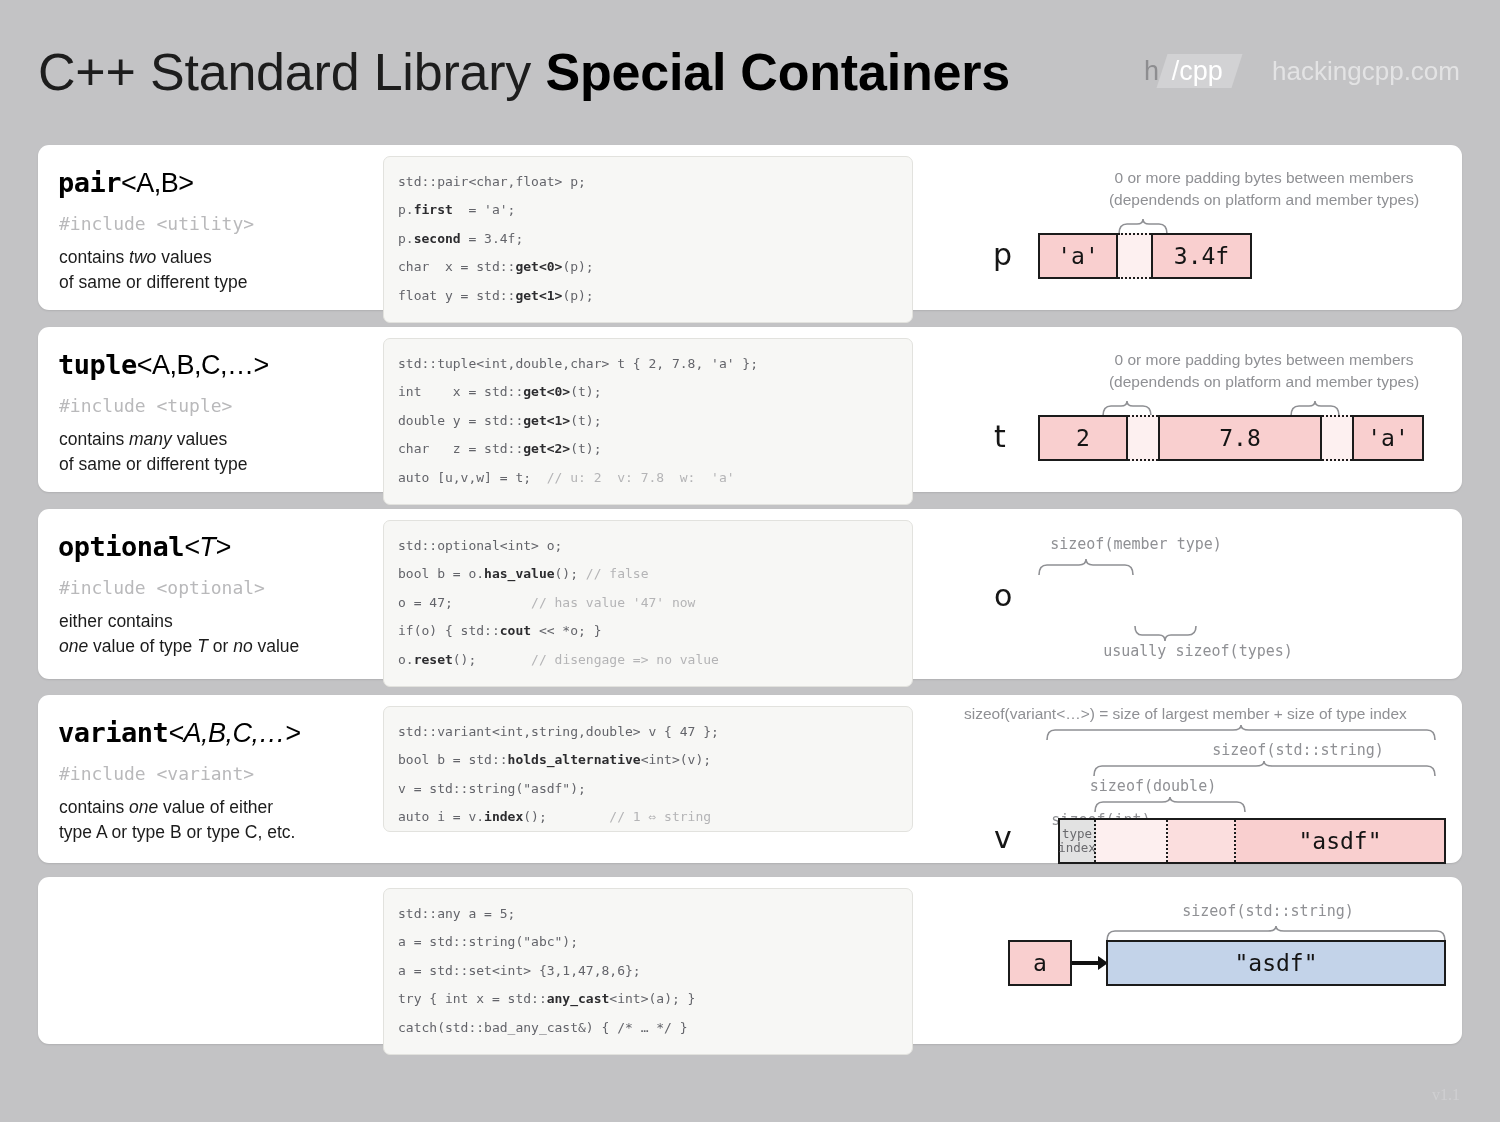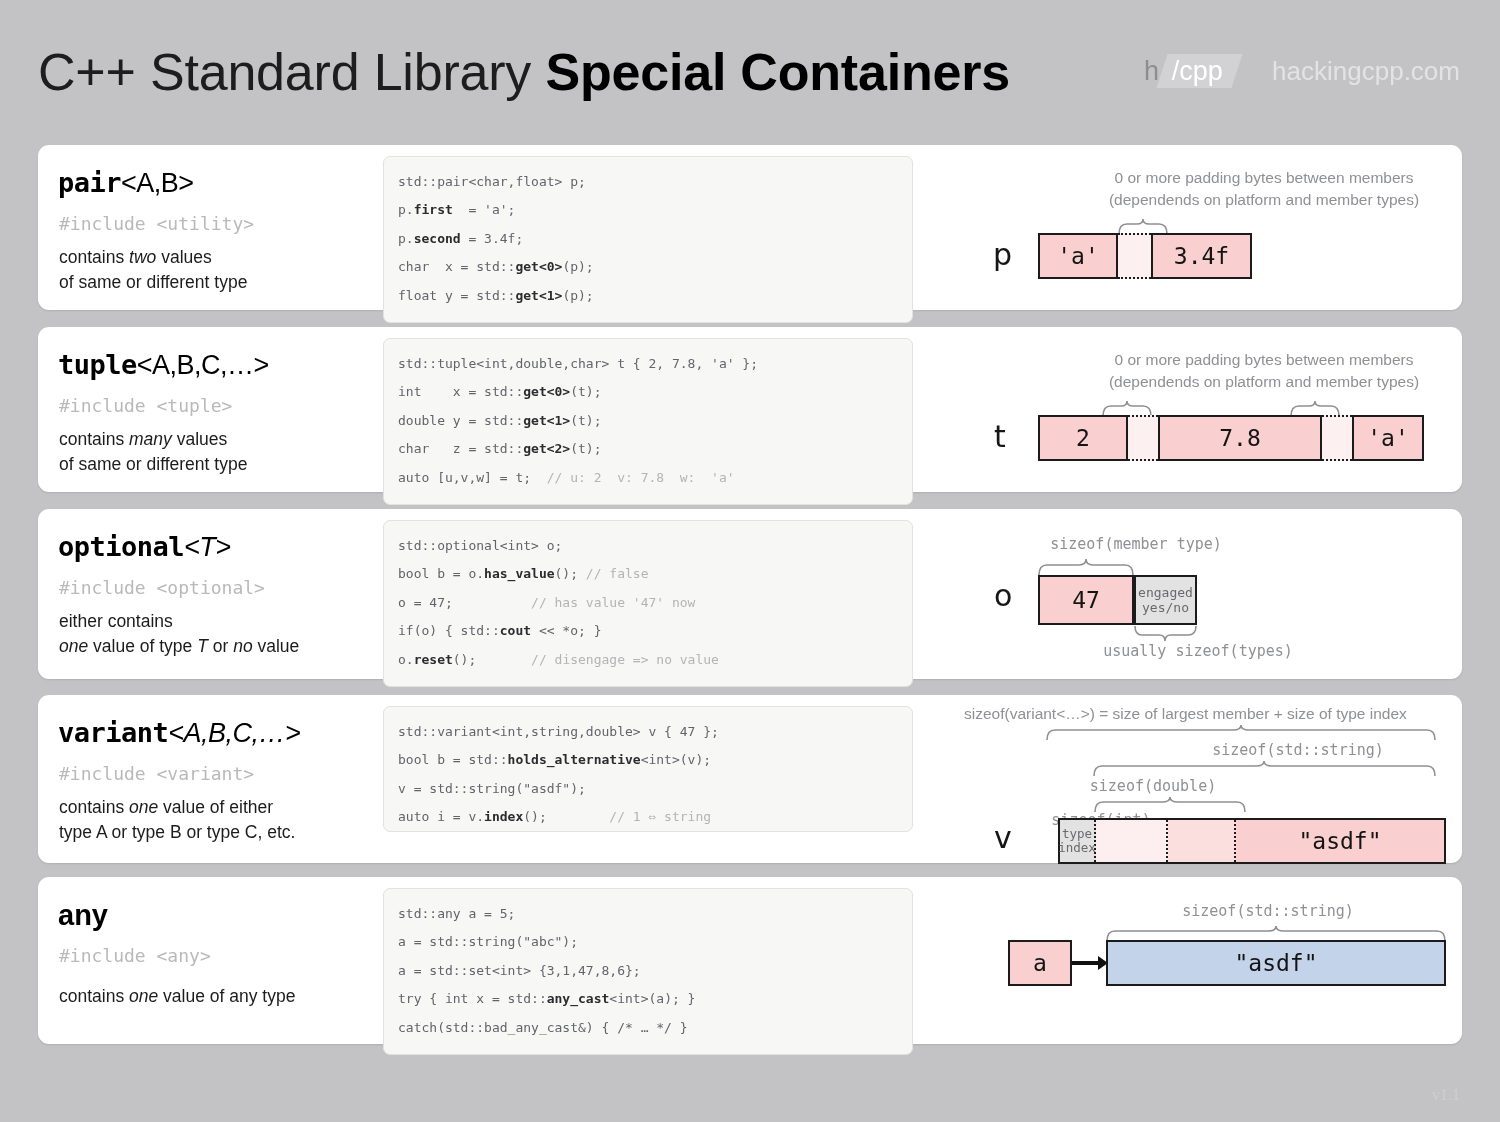--- a/index.html
+++ b/index.html
@@ -360,27 +360,20 @@
 o = 47;          <span class="cm">// has value '47' now</span>
 if(o) { std::<b>cout</b> &lt;&lt; *o; }
 o.<b>reset</b>();       <span class="cm">// disengage =&gt; no value</span></span></div>
 
   <div class="diagram">
     <div class="note mono" style="left:58px; top:24px; width:240px;">sizeof(member type)</div>
     <svg class="brace" style="left:80px; top:50px;" width="96" height="17" viewBox="0 0 96 17">
       <path d="M1,16 Q1,6 9,6 L41,6 Q48,6 48,0 Q48,6 55,6 L87,6 Q95,6 95,16" fill="none" stroke="#8f9094" stroke-width="1.6"></path>
     </svg>
     <div class="varlabel" style="left:36px; top:69px;">o</div>
-    <div class="memrow" style="left:80px; top:66px;">
-      <div class="cell" style="width:96px;height:50px;">47</div>
-      <div class="cell gray" style="width:63px;height:50px;">
-        <span>engaged</span>
-        <span>yes/no</span>
-      </div>
-    </div>
     <svg class="brace" style="left:176px; top:117px;" width="63" height="16" viewBox="0 0 63 16">
       <path d="M1,0 Q1,9 8,9 L25,9 Q31,9 31,15 Q31,9 37,9 L54,9 Q62,9 62,0" fill="none" stroke="#8f9094" stroke-width="1.6"></path>
     </svg>
     <div class="note mono" style="left:110px; top:131px; width:260px;">usually sizeof(types)</div>
   </div>
 </div>
 
 <div class="card" id="card-variant">
   <div class="desc">
     <div class="cname"><span class="mono">variant</span><span class="tmpl it">&lt;A,B,C,…&gt;</span></div>
@@ -421,27 +414,20 @@
         <span>index</span>
       </div>
       <div class="seg s1" style="width:72px;"></div>
       <div class="seg s2" style="width:68px;"></div>
       <div class="seg s3" style="flex:1;">"asdf"</div>
     </div>
   </div>
 </div>
 
 <div class="card" id="card-any">
-  <div class="desc">
-    <div class="cname"><span class="sans">any</span><span class="tmpl"></span></div>
-    <div class="include">#include &lt;any&gt;</div>
-    <div class="blurb" style="top:107px;">
-      <span>contains </span><i>one</i><span> value of any type</span>
-    </div>
-  </div>
 
   <div class="code" id="code-any"><span>std::any a = 5;
 a = std::string("abc");
 a = std::set&lt;int&gt; {3,1,47,8,6};
 try { int x = std::<b>any_cast</b>&lt;int&gt;(a); }
 catch(std::bad_any_cast&amp;) { /* … */ }</span></div>
 
   <div class="diagram">
     <div class="note mono" style="left:120px; top:23px; width:380px;">sizeof(std::string)</div>
     <svg class="brace" style="left:148px; top:49px;" width="340" height="16" viewBox="0 0 340 16" preserveAspectRatio="none">

